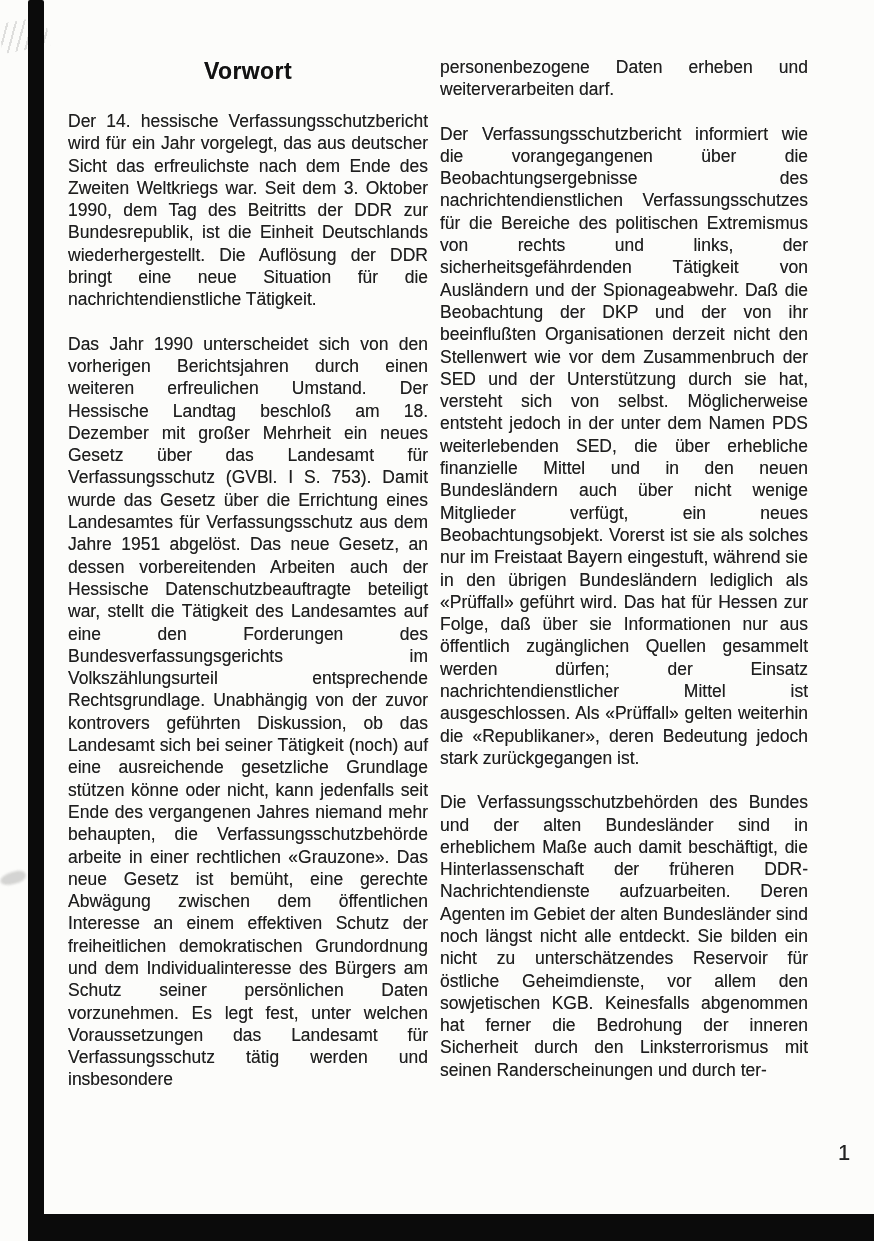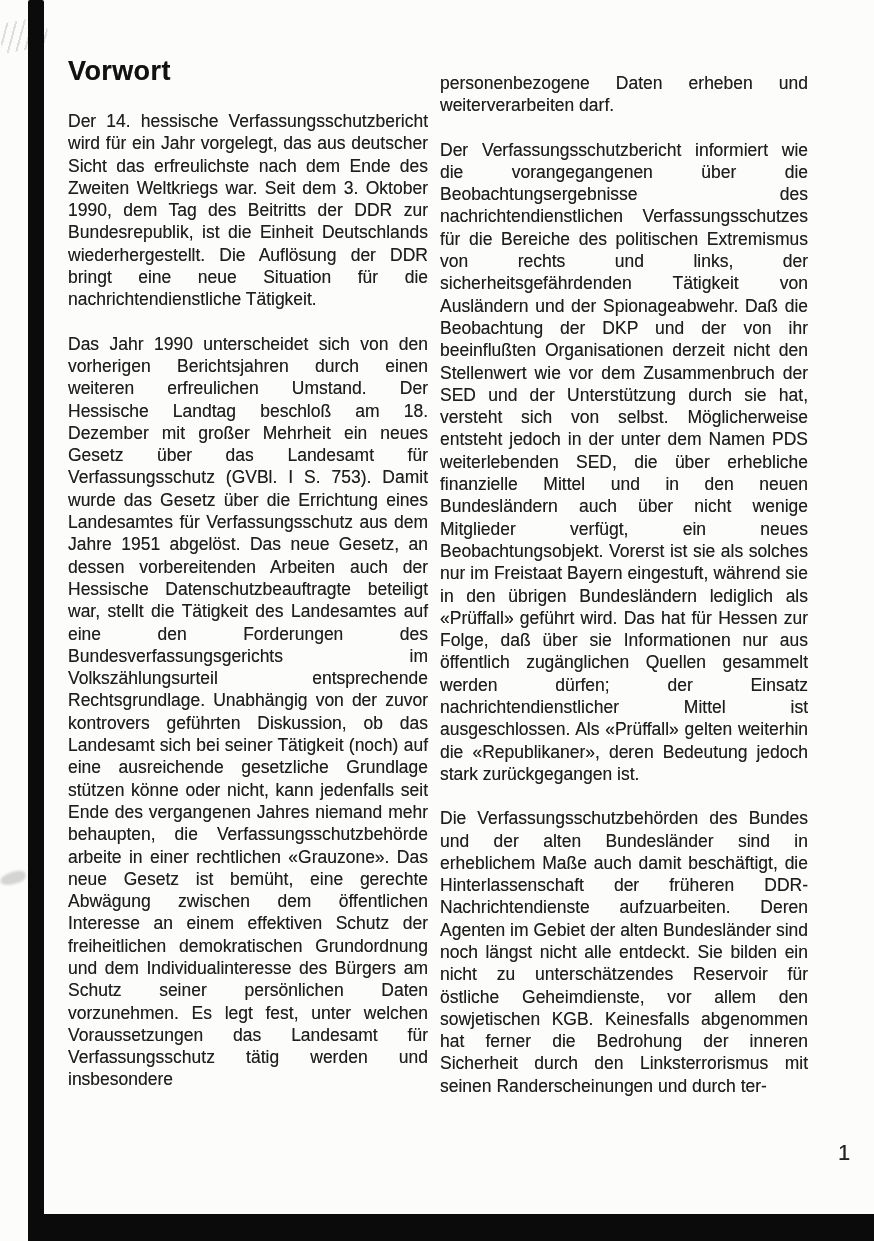--- a/index.html
+++ b/index.html
@@ -77,30 +77,30 @@
     }
     .col-left {
       left: 0;
       width: 360px;
     }
     .col-right {
       left: 372px;
       width: 368px;
     }
     .doc-title {
-      font-size: 27px;
+      font-size: 23px;
       line-height: 30px;
       font-weight: bold;
       letter-spacing: 0.4px;
       color: #121212;
       margin: 0 0 24px 0;
-      text-align: left;
+      text-align: center;
     }
     .col p {
-      margin: 16px 0 22px 0;
+      margin: 0 0 22px 0;
     }
     .page-number {
       position: absolute;
       left: 838px;
       top: 1140px;
       font-size: 22px;
       color: #222;
       text-shadow: 0 0 0.5px rgba(25,25,25,0.55);
     }
   </style>

